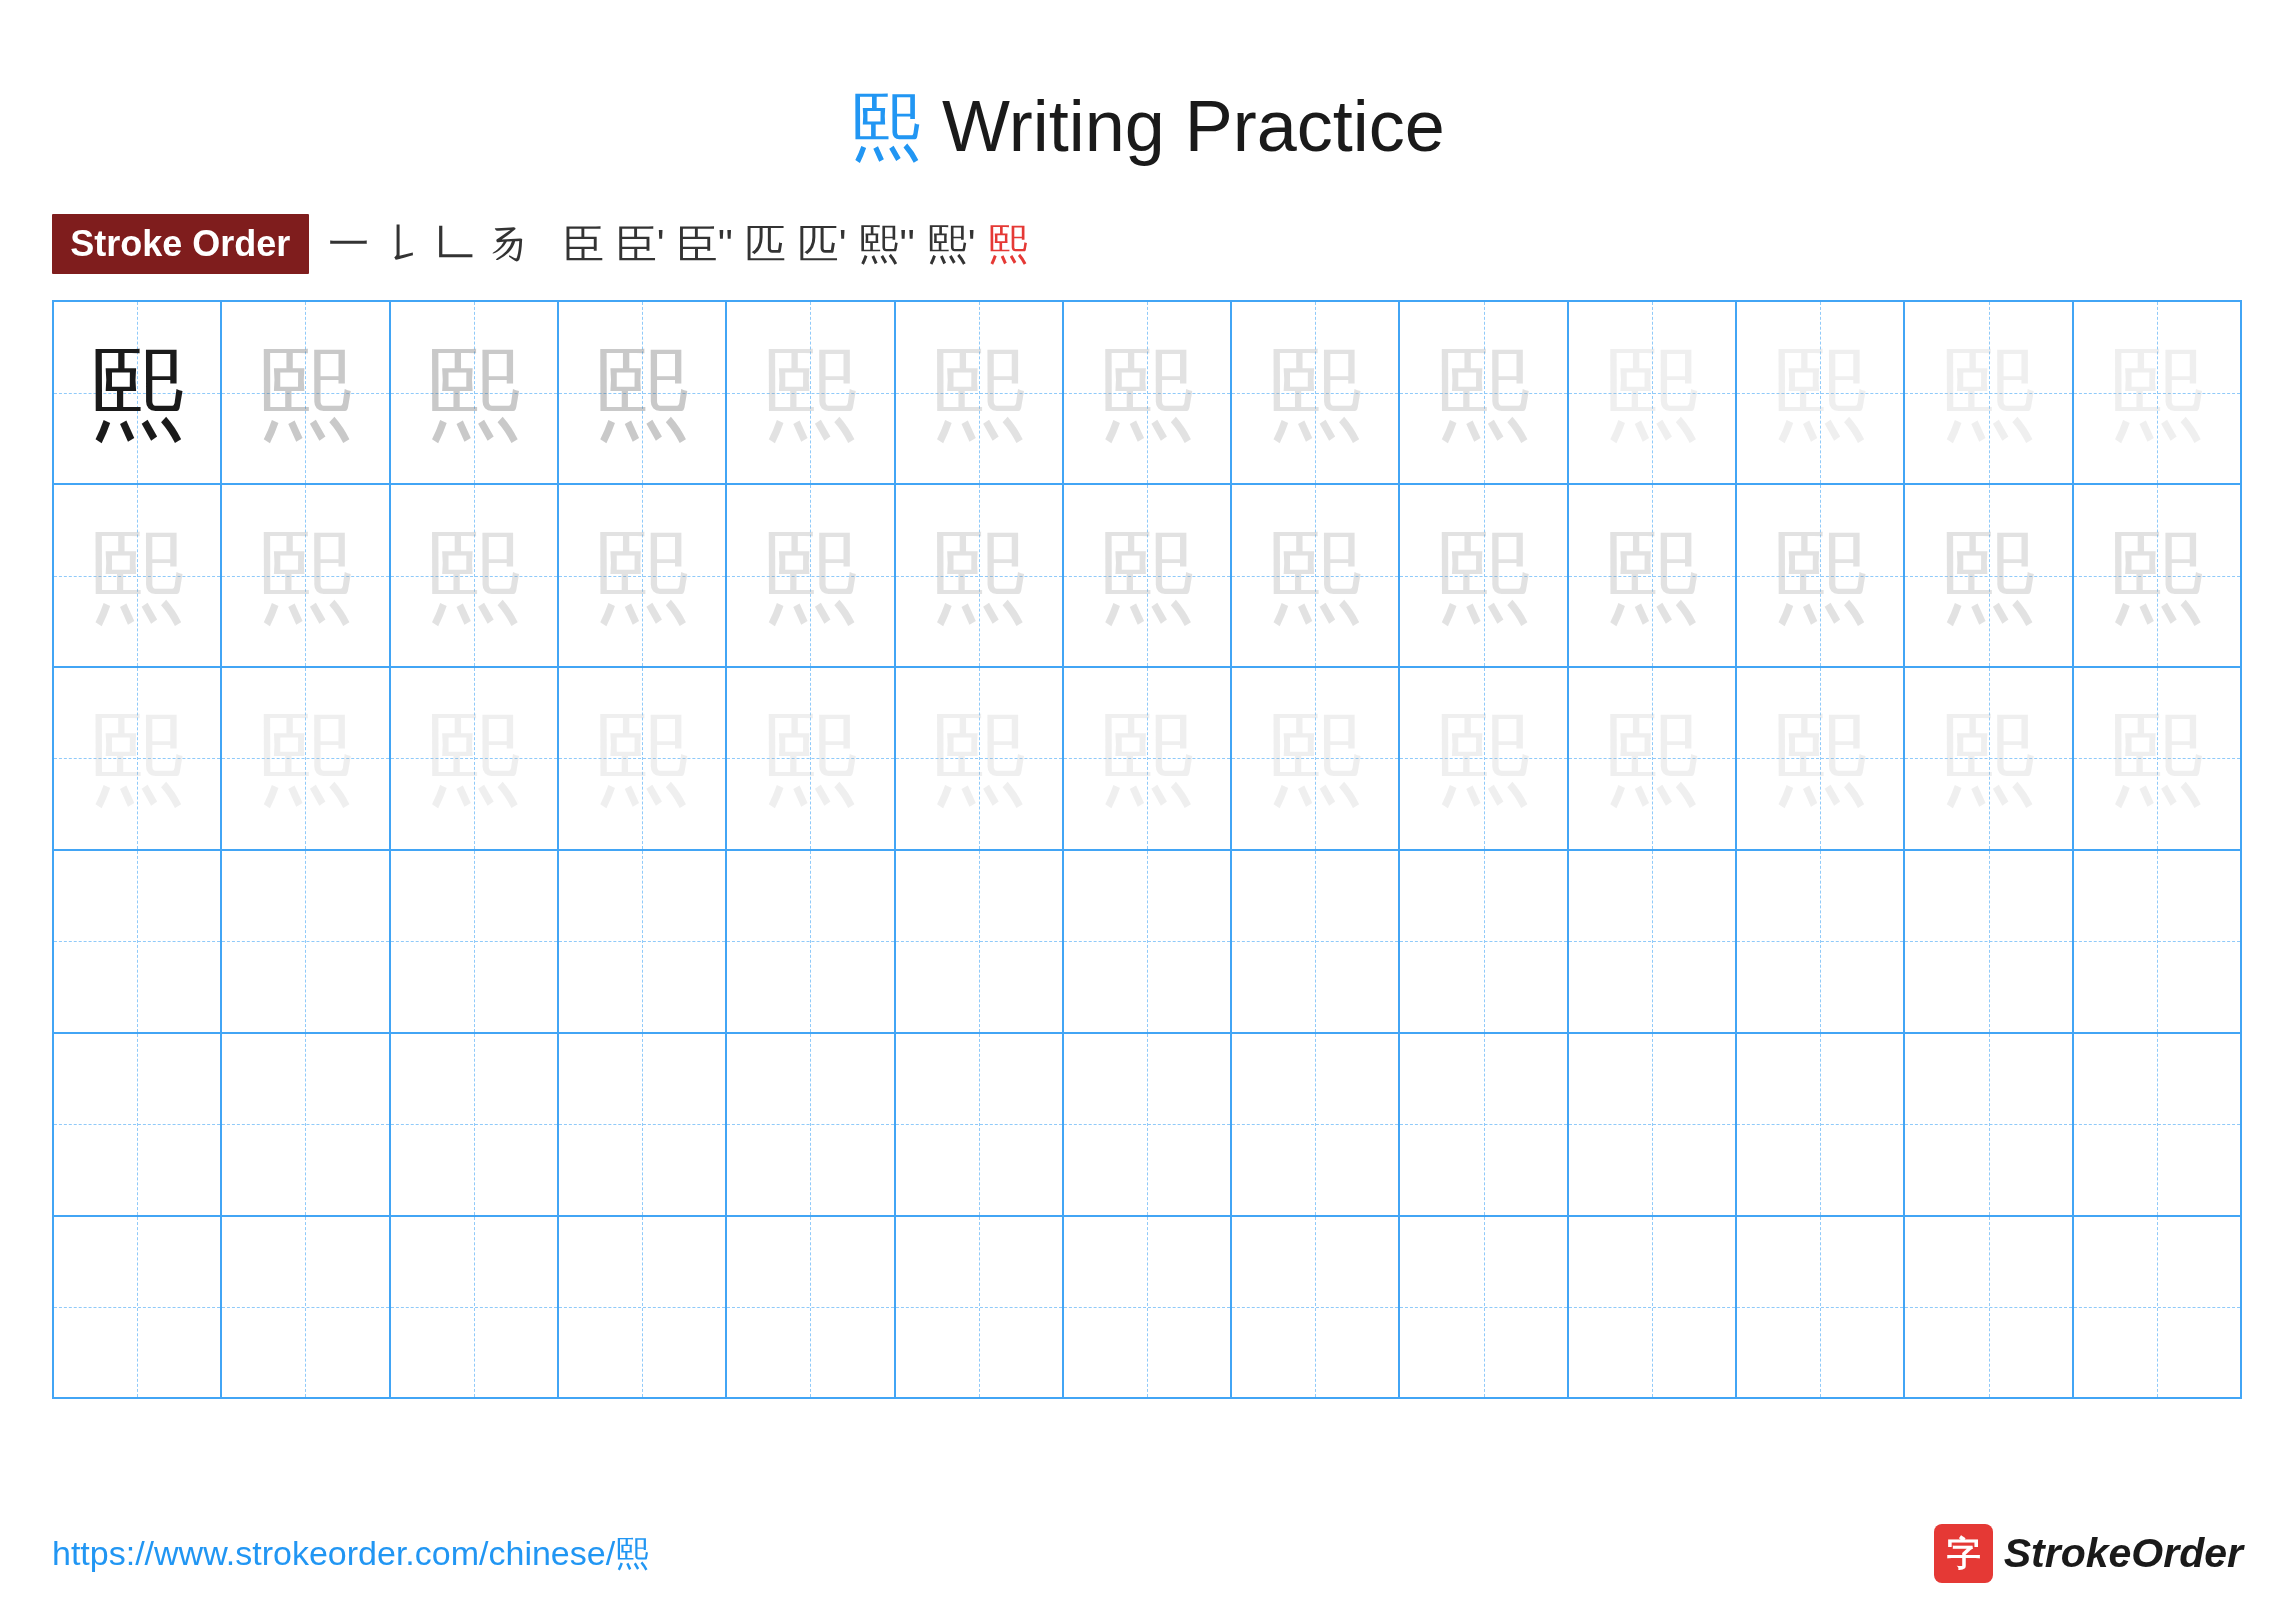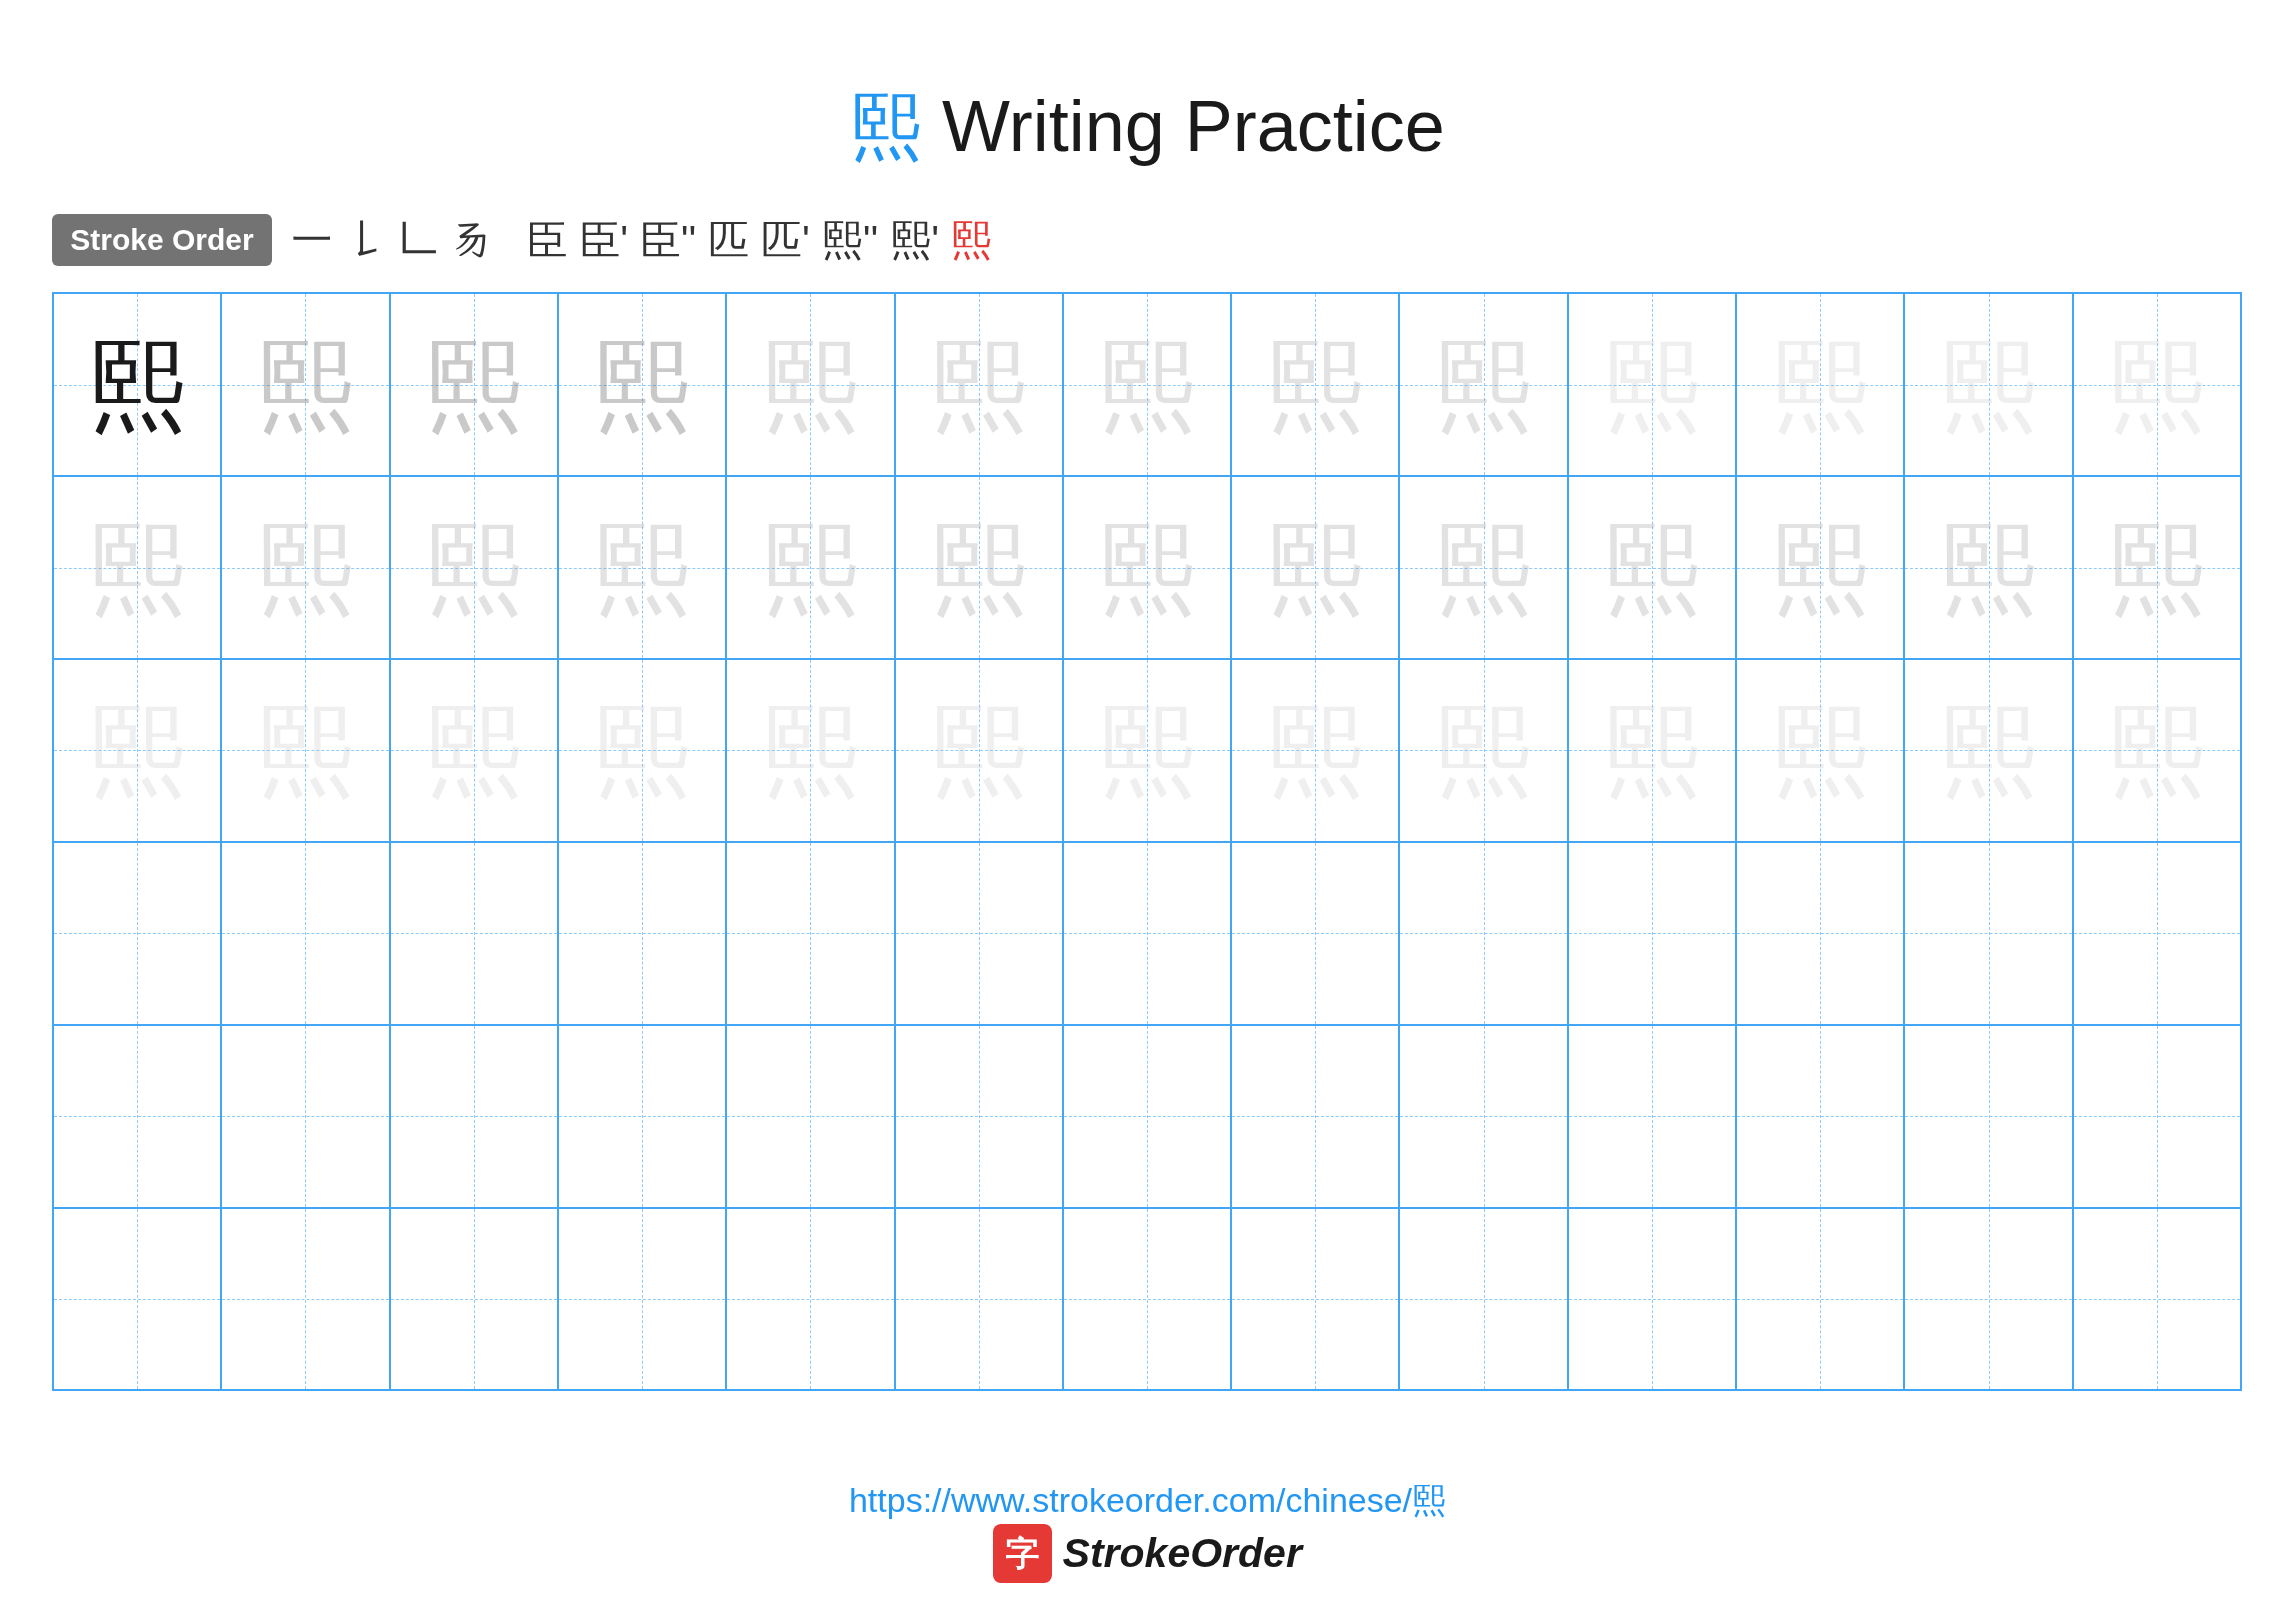--- a/index.html
+++ b/index.html
@@ -31,26 +31,26 @@
 
     .stroke-order-row {
       display: flex;
       align-items: center;
       padding: 0 52px;
       margin-bottom: 26px;
       gap: 19.6px;
     }
 
     .stroke-order-badge {
-      background: #737373;
+      background: #7f1d1d;
       color: white;
-      font-size: 30px;
+      font-size: 36px;
       font-weight: bold;
       padding: 9.2px 18.3px;
-      border-radius: 6px;
+      border-radius: 1px;
       white-space: nowrap;
       flex-shrink: 0;
     }
 
     .stroke-sequence {
       display: flex;
       align-items: center;
       gap: 11.8px;
       flex-wrap: nowrap;
     }
@@ -129,21 +129,20 @@
     }
 
     .footer {
       position: absolute;
       bottom: 39px;
       left: 52px;
       right: 52px;
       display: flex;
       justify-content: space-between;
       align-items: center;
-      flex-direction: column;
     }
 
     .footer-url {
       color: #2196F3;
       font-size: 34px;
       text-decoration: none;
     }
 
     .footer-logo {
       display: flex;

